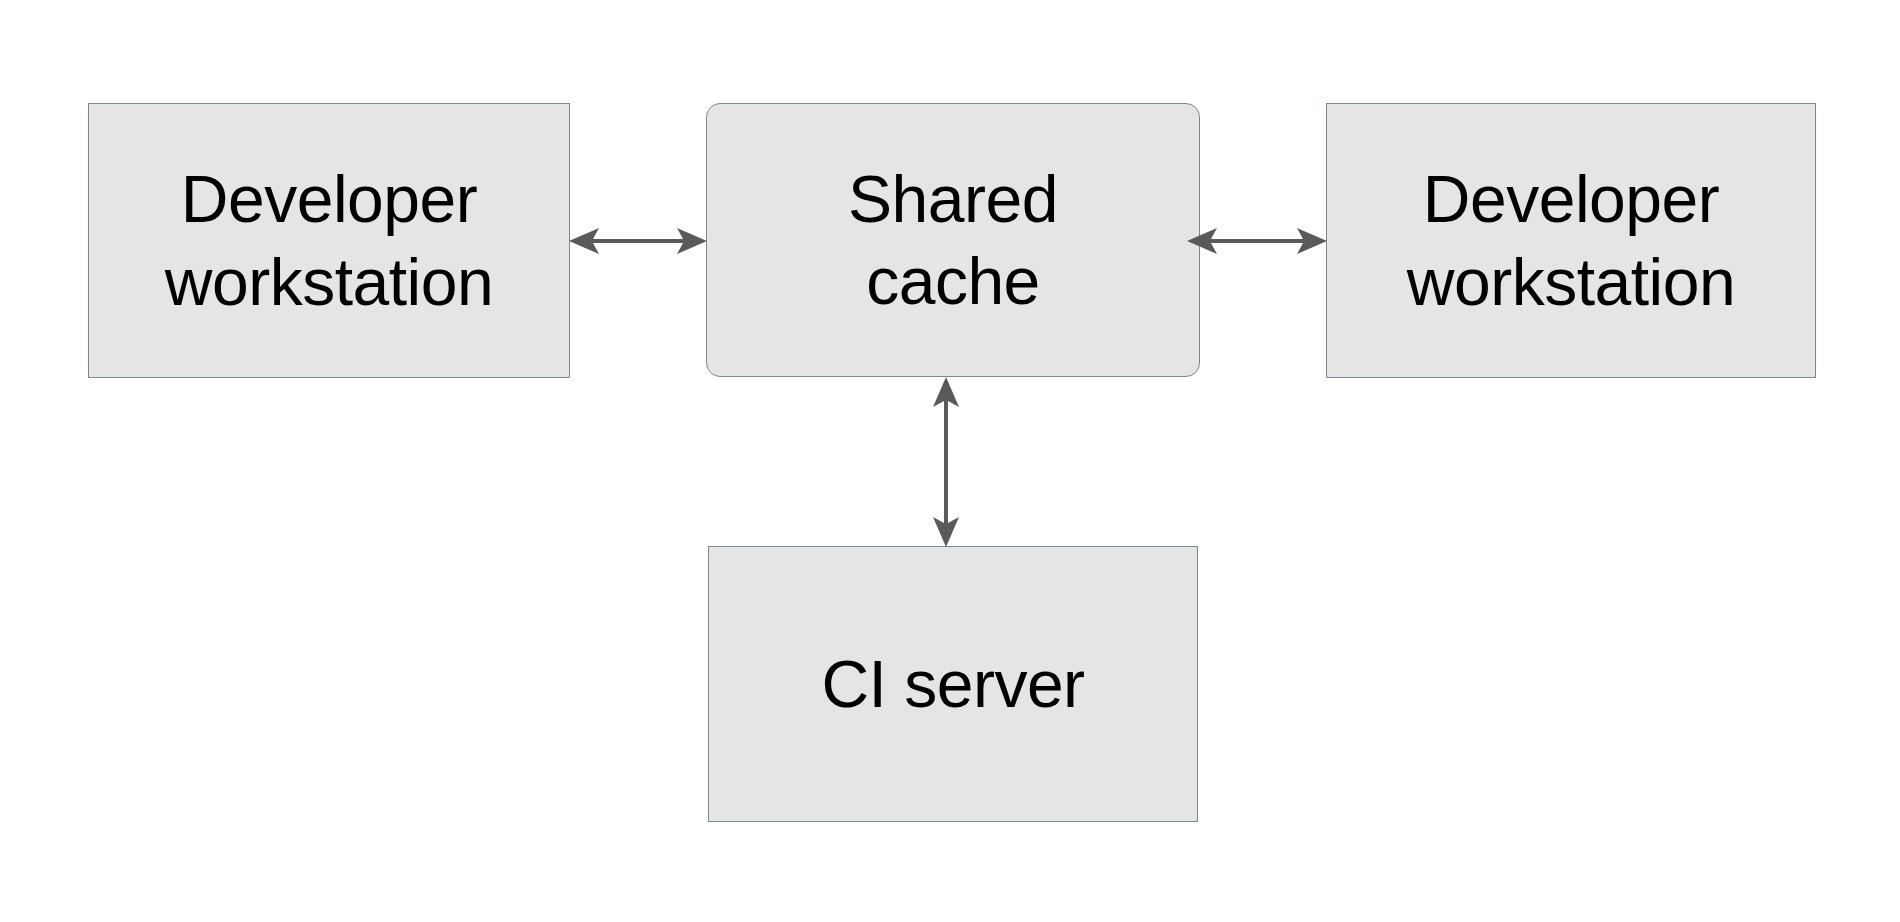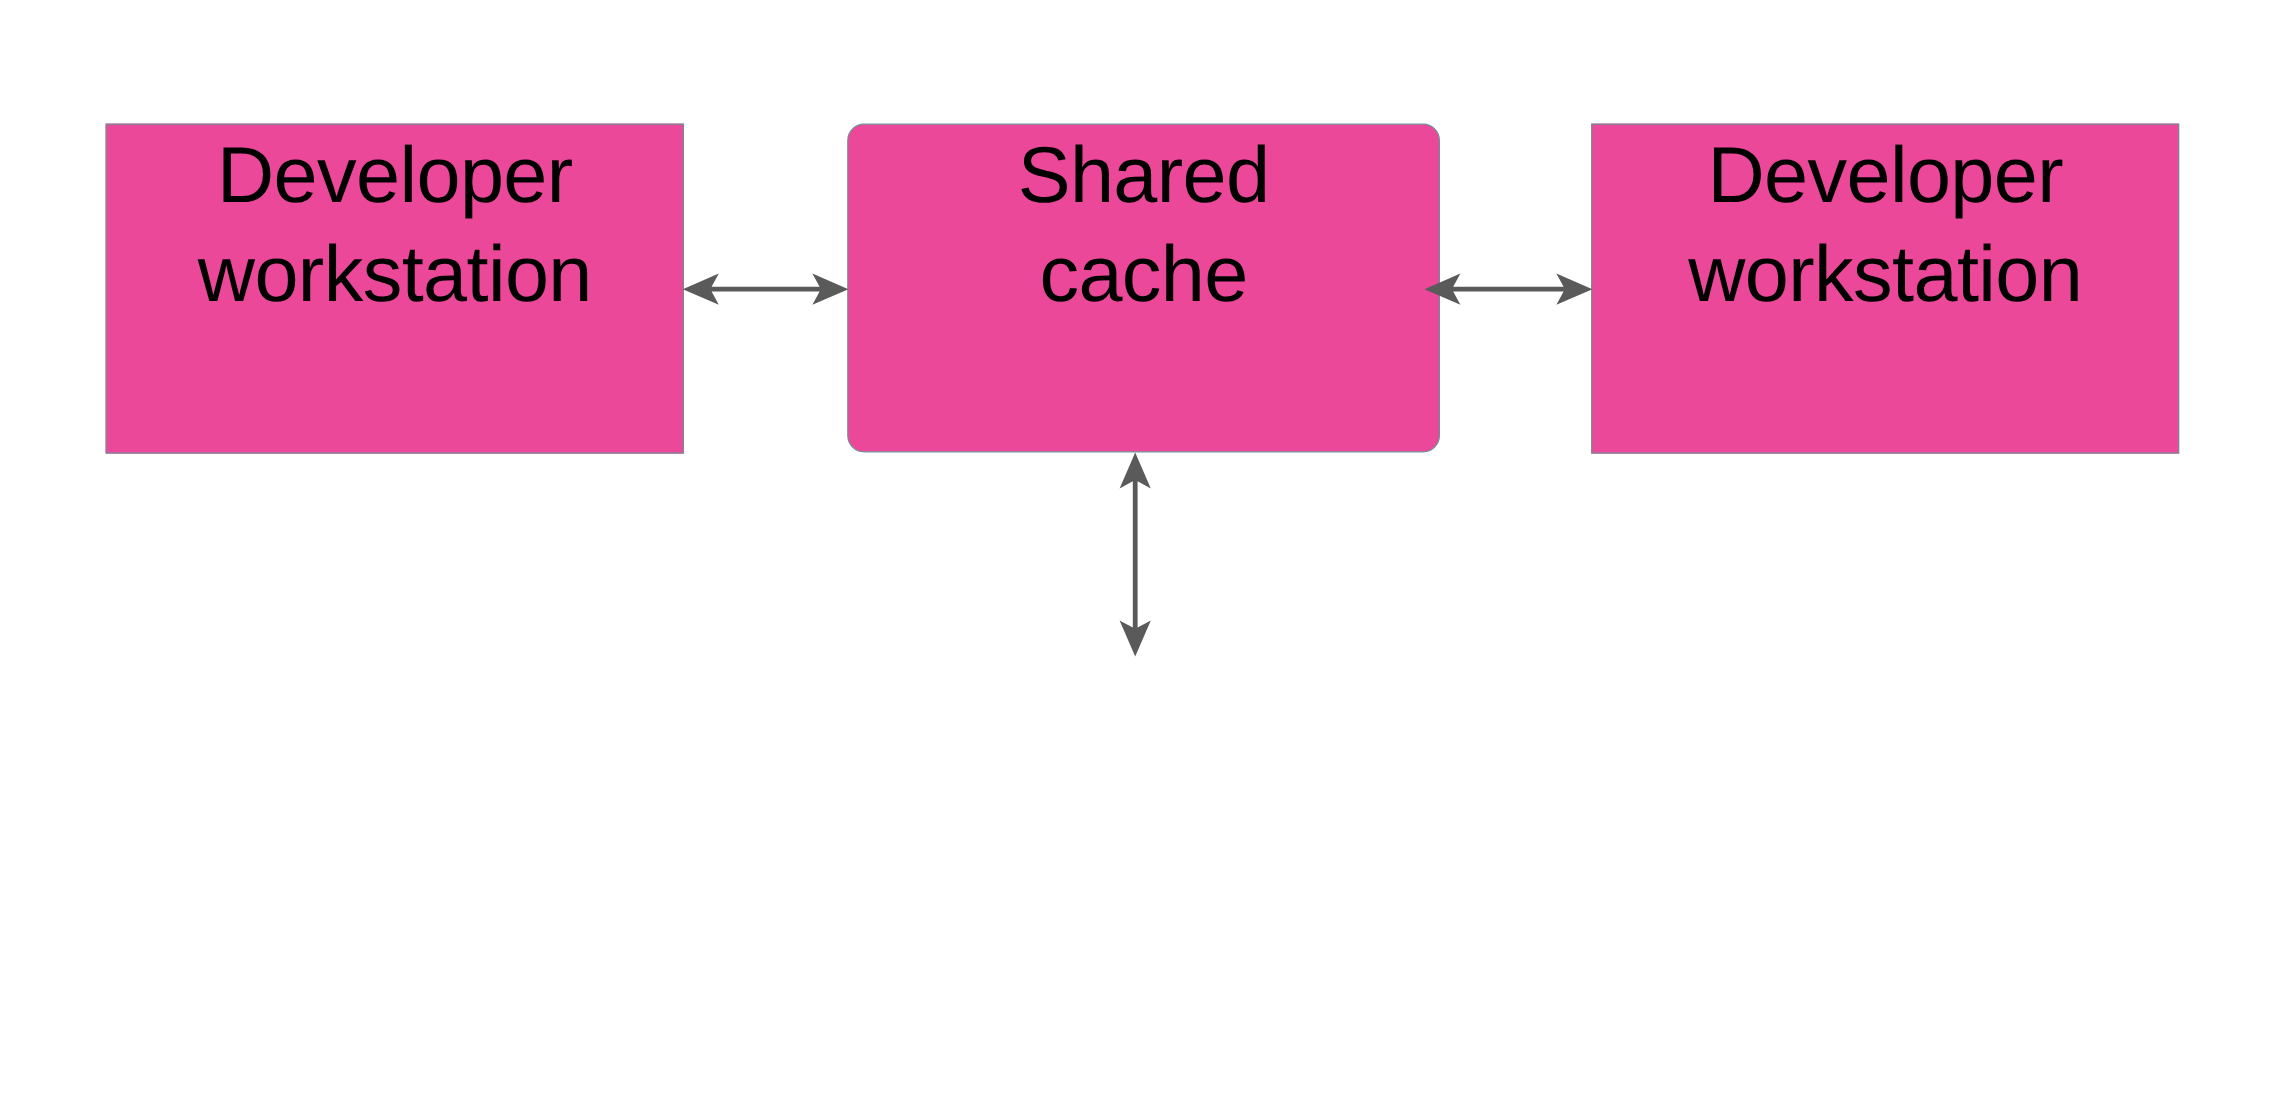--- a/index.html
+++ b/index.html
@@ -13,24 +13,24 @@
   #canvas {
     position: relative;
     width: 1900px;
     height: 922px;
     background: #ffffff;
     overflow: hidden;
   }
   .node {
     position: absolute;
     box-sizing: border-box;
-    background: #ec4899;
+    background: #e5e5e5;
     border: 1.6px solid #748c96;
     display: flex;
-    align-items: flex-start;
+    align-items: center;
     justify-content: center;
   }
   .node-label {
     font-family: "Liberation Sans", sans-serif;
     font-size: 66px;
     line-height: 1.25;
     font-weight: 400;
     color: #000000;
     text-align: center;
     white-space: pre-line;
@@ -59,20 +59,23 @@
   <div class="node" style="left:706px; top:103px; width:494px; height:274px;border-radius:14px;">
     <span class="node-label">Shared
 cache</span>
   </div>
 
   <div class="node" style="left:1326px; top:103px; width:490px; height:275px;">
     <span class="node-label">Developer
 workstation</span>
   </div>
 
+  <div class="node" style="left:708px; top:546px; width:490px; height:276px;">
+    <span class="node-label">CI server</span>
+  </div>
 
   <div class="edge" style="left:569px; top:225px; width:138px; height:32px;">
     <svg width="138" height="32" viewBox="0 0 138 32">
       <g>
         <path d="M 0 16 L 30 3 L 24 14 L 114 14 L 108 3 L 138 16 L 108 29 L 114 18 L 24 18 L 30 29 Z" fill="#5a5a5a"></path>
       </g>
     </svg>
   </div>
 
   <div class="edge" style="left:1187px; top:225px; width:140px; height:32px;">

